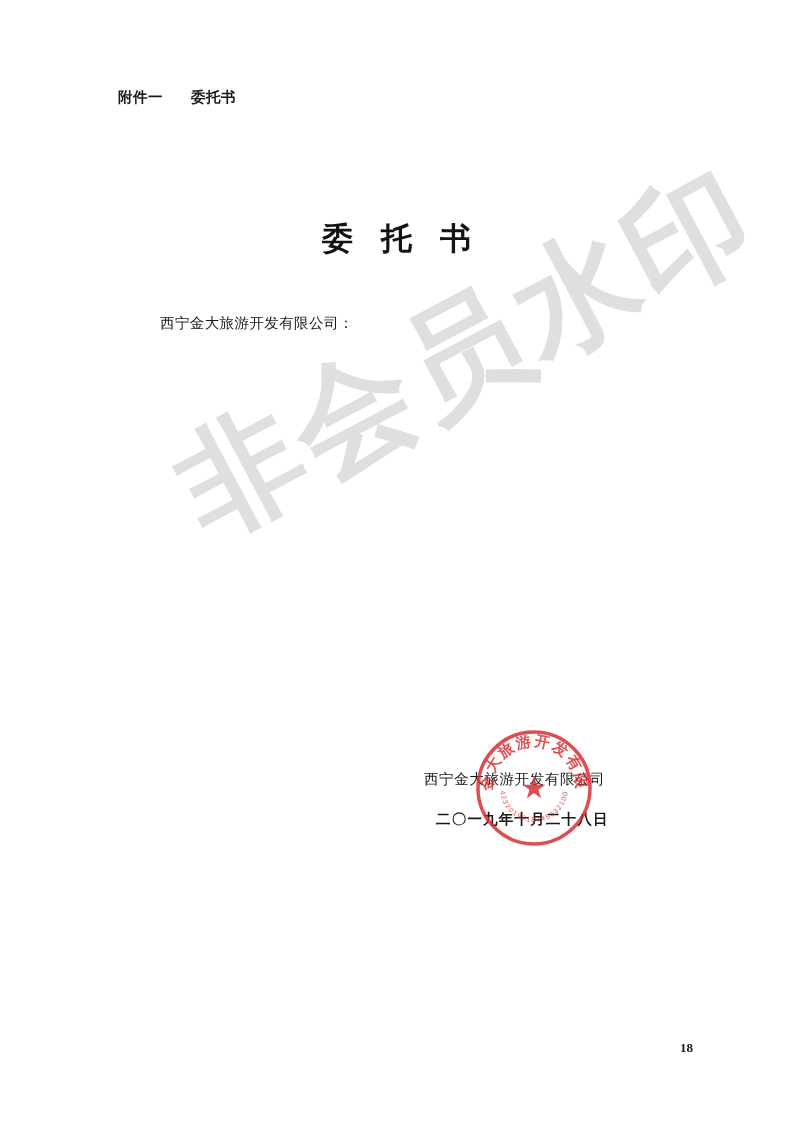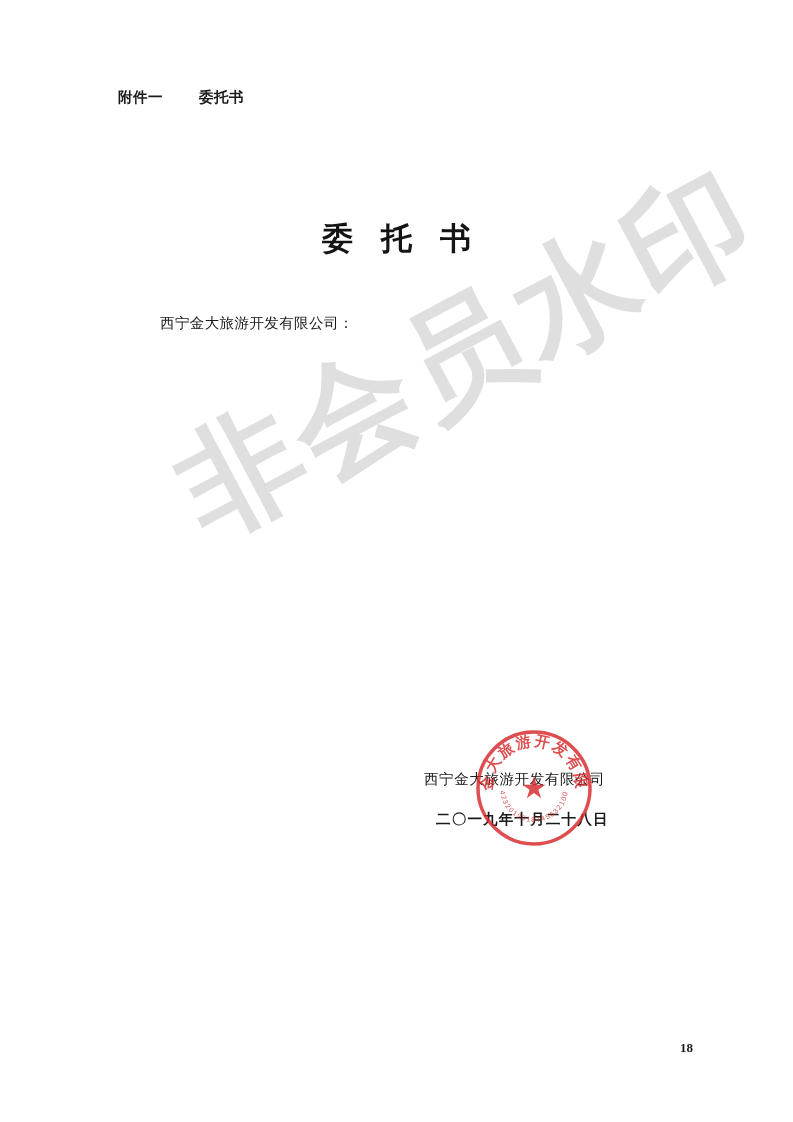--- a/index.html
+++ b/index.html
@@ -29,21 +29,21 @@
     position: absolute;
     left: 118px;
     top: 88px;
     font-size: 14.5px;
     font-weight: bold;
     color: #1a1a1a;
     letter-spacing: 0.5px;
     white-space: nowrap;
   }
   .attachment-line .att-label {
-    margin-right: 36px;
+    margin-right: 28px;
   }
   .doc-title {
     position: absolute;
     left: 0;
     top: 218px;
     width: 793px;
     text-align: center;
     font-size: 31px;
     font-weight: bold;
     color: #141414;

